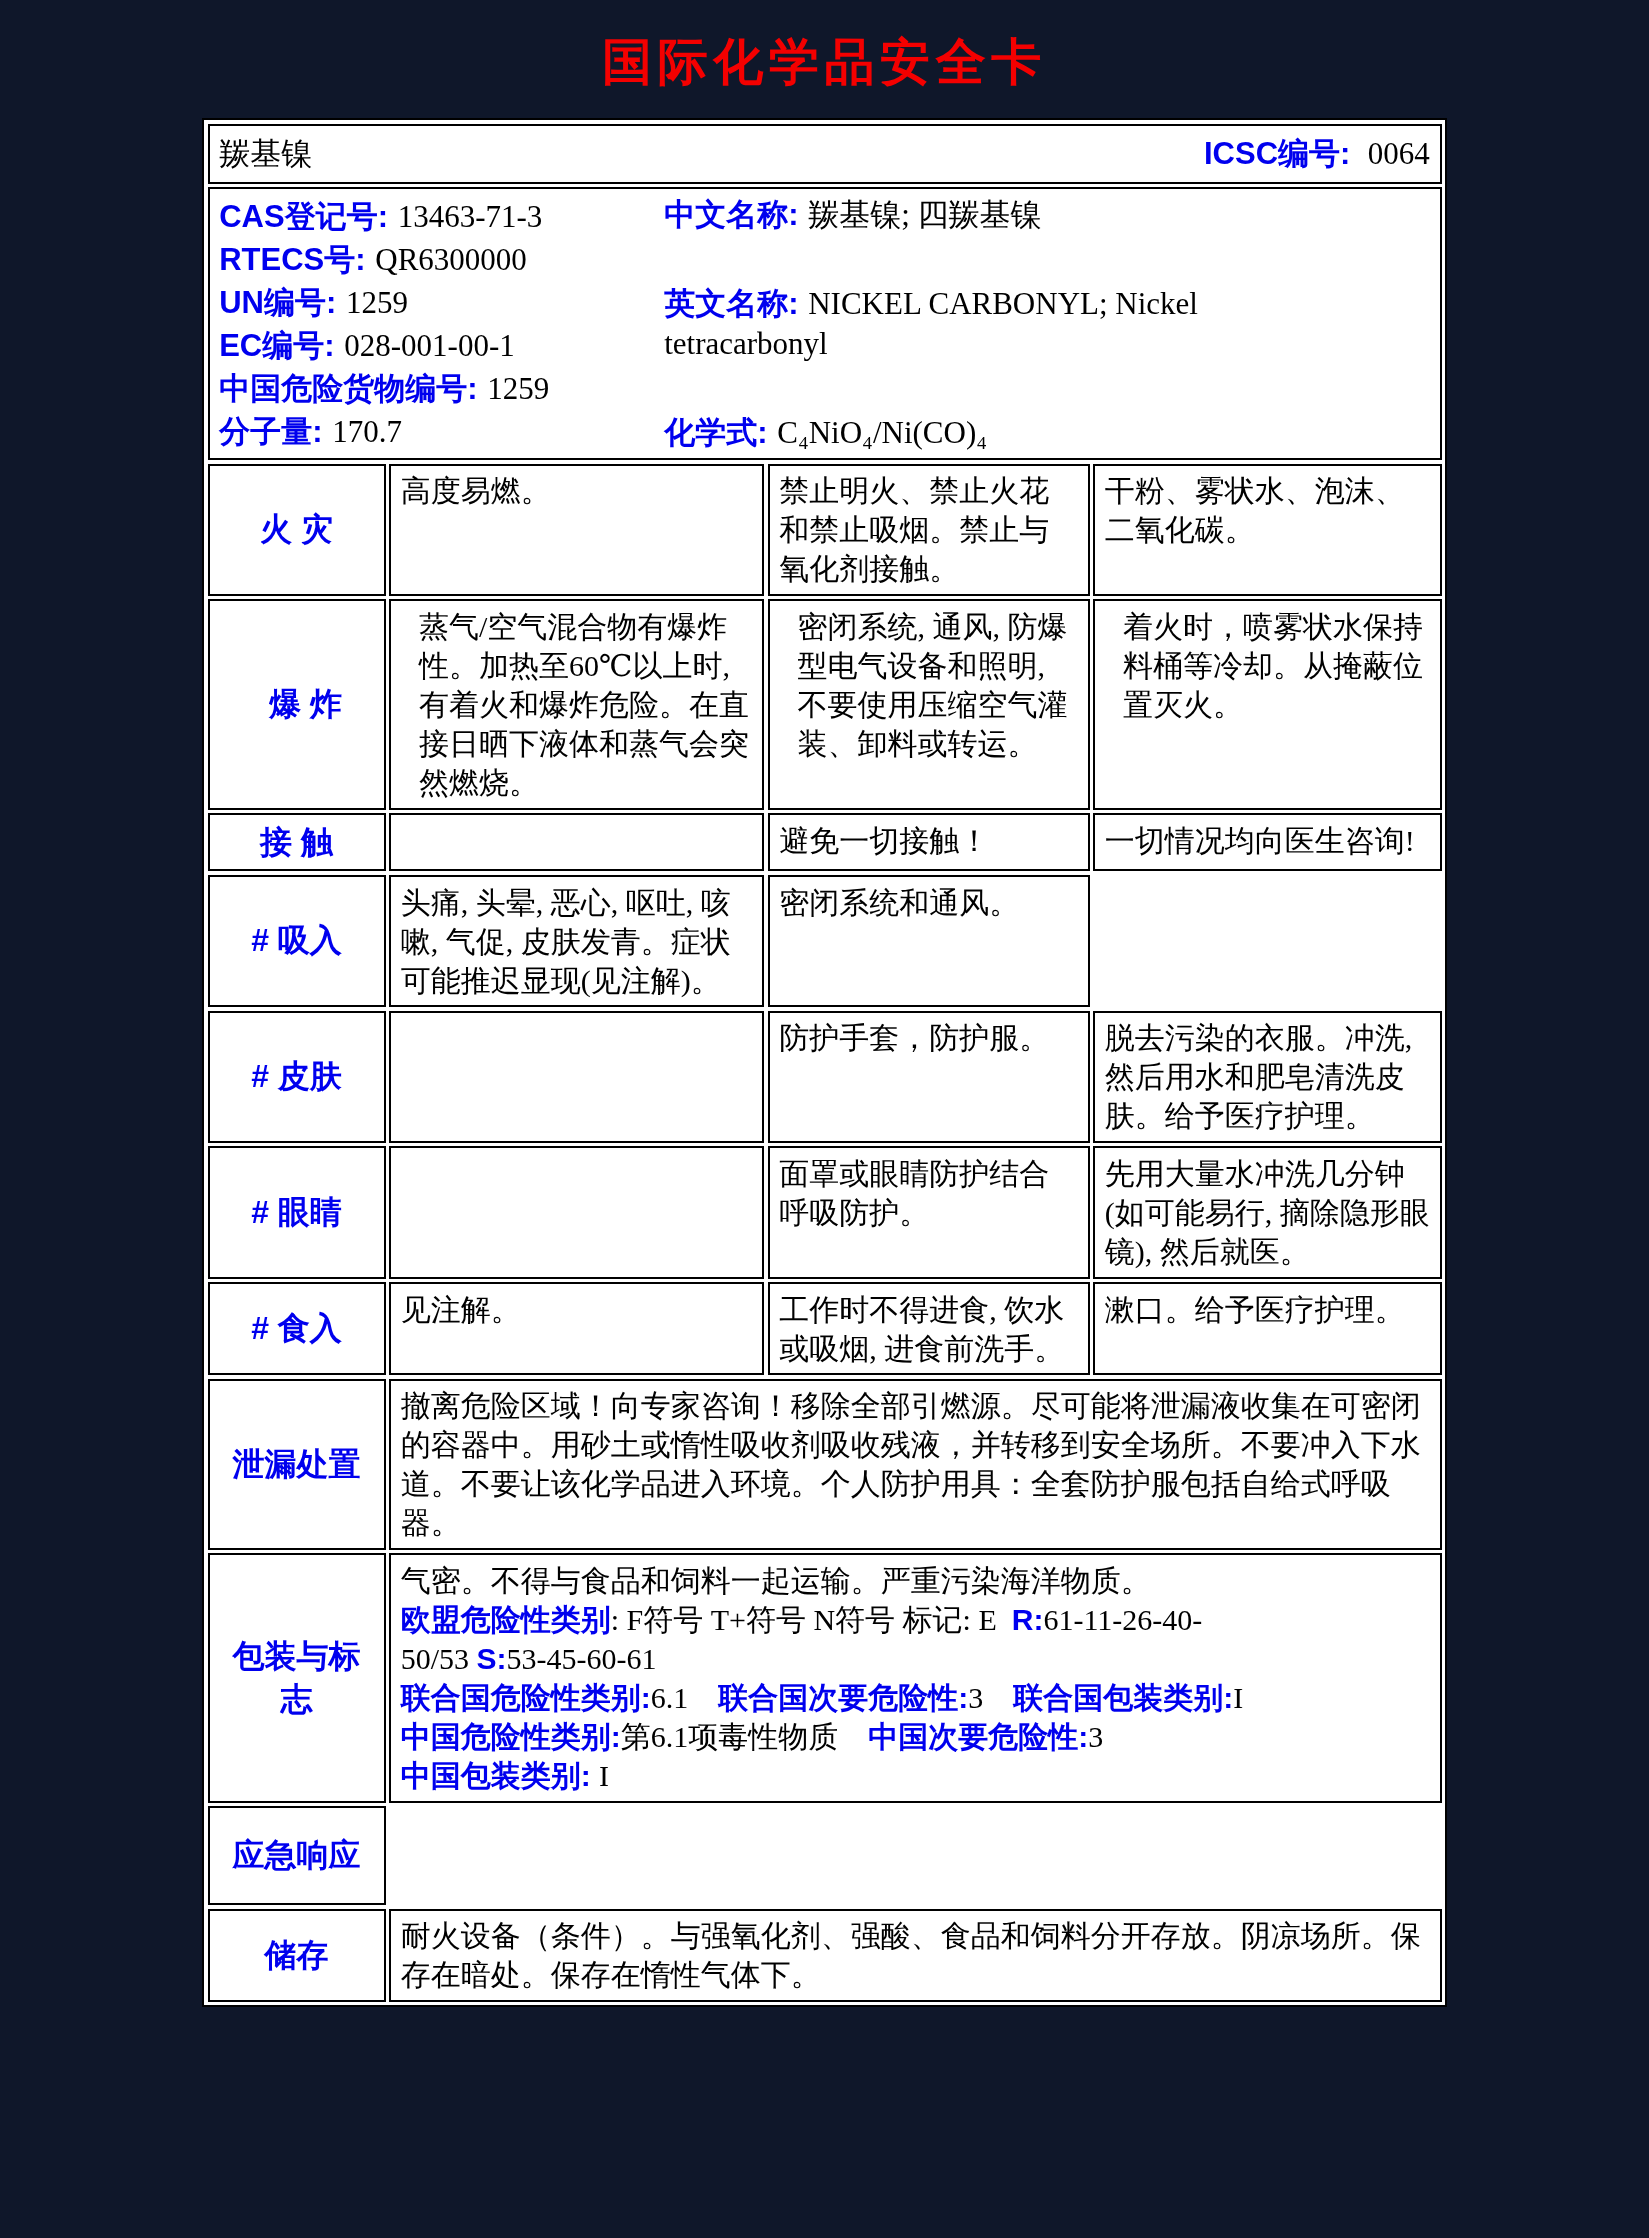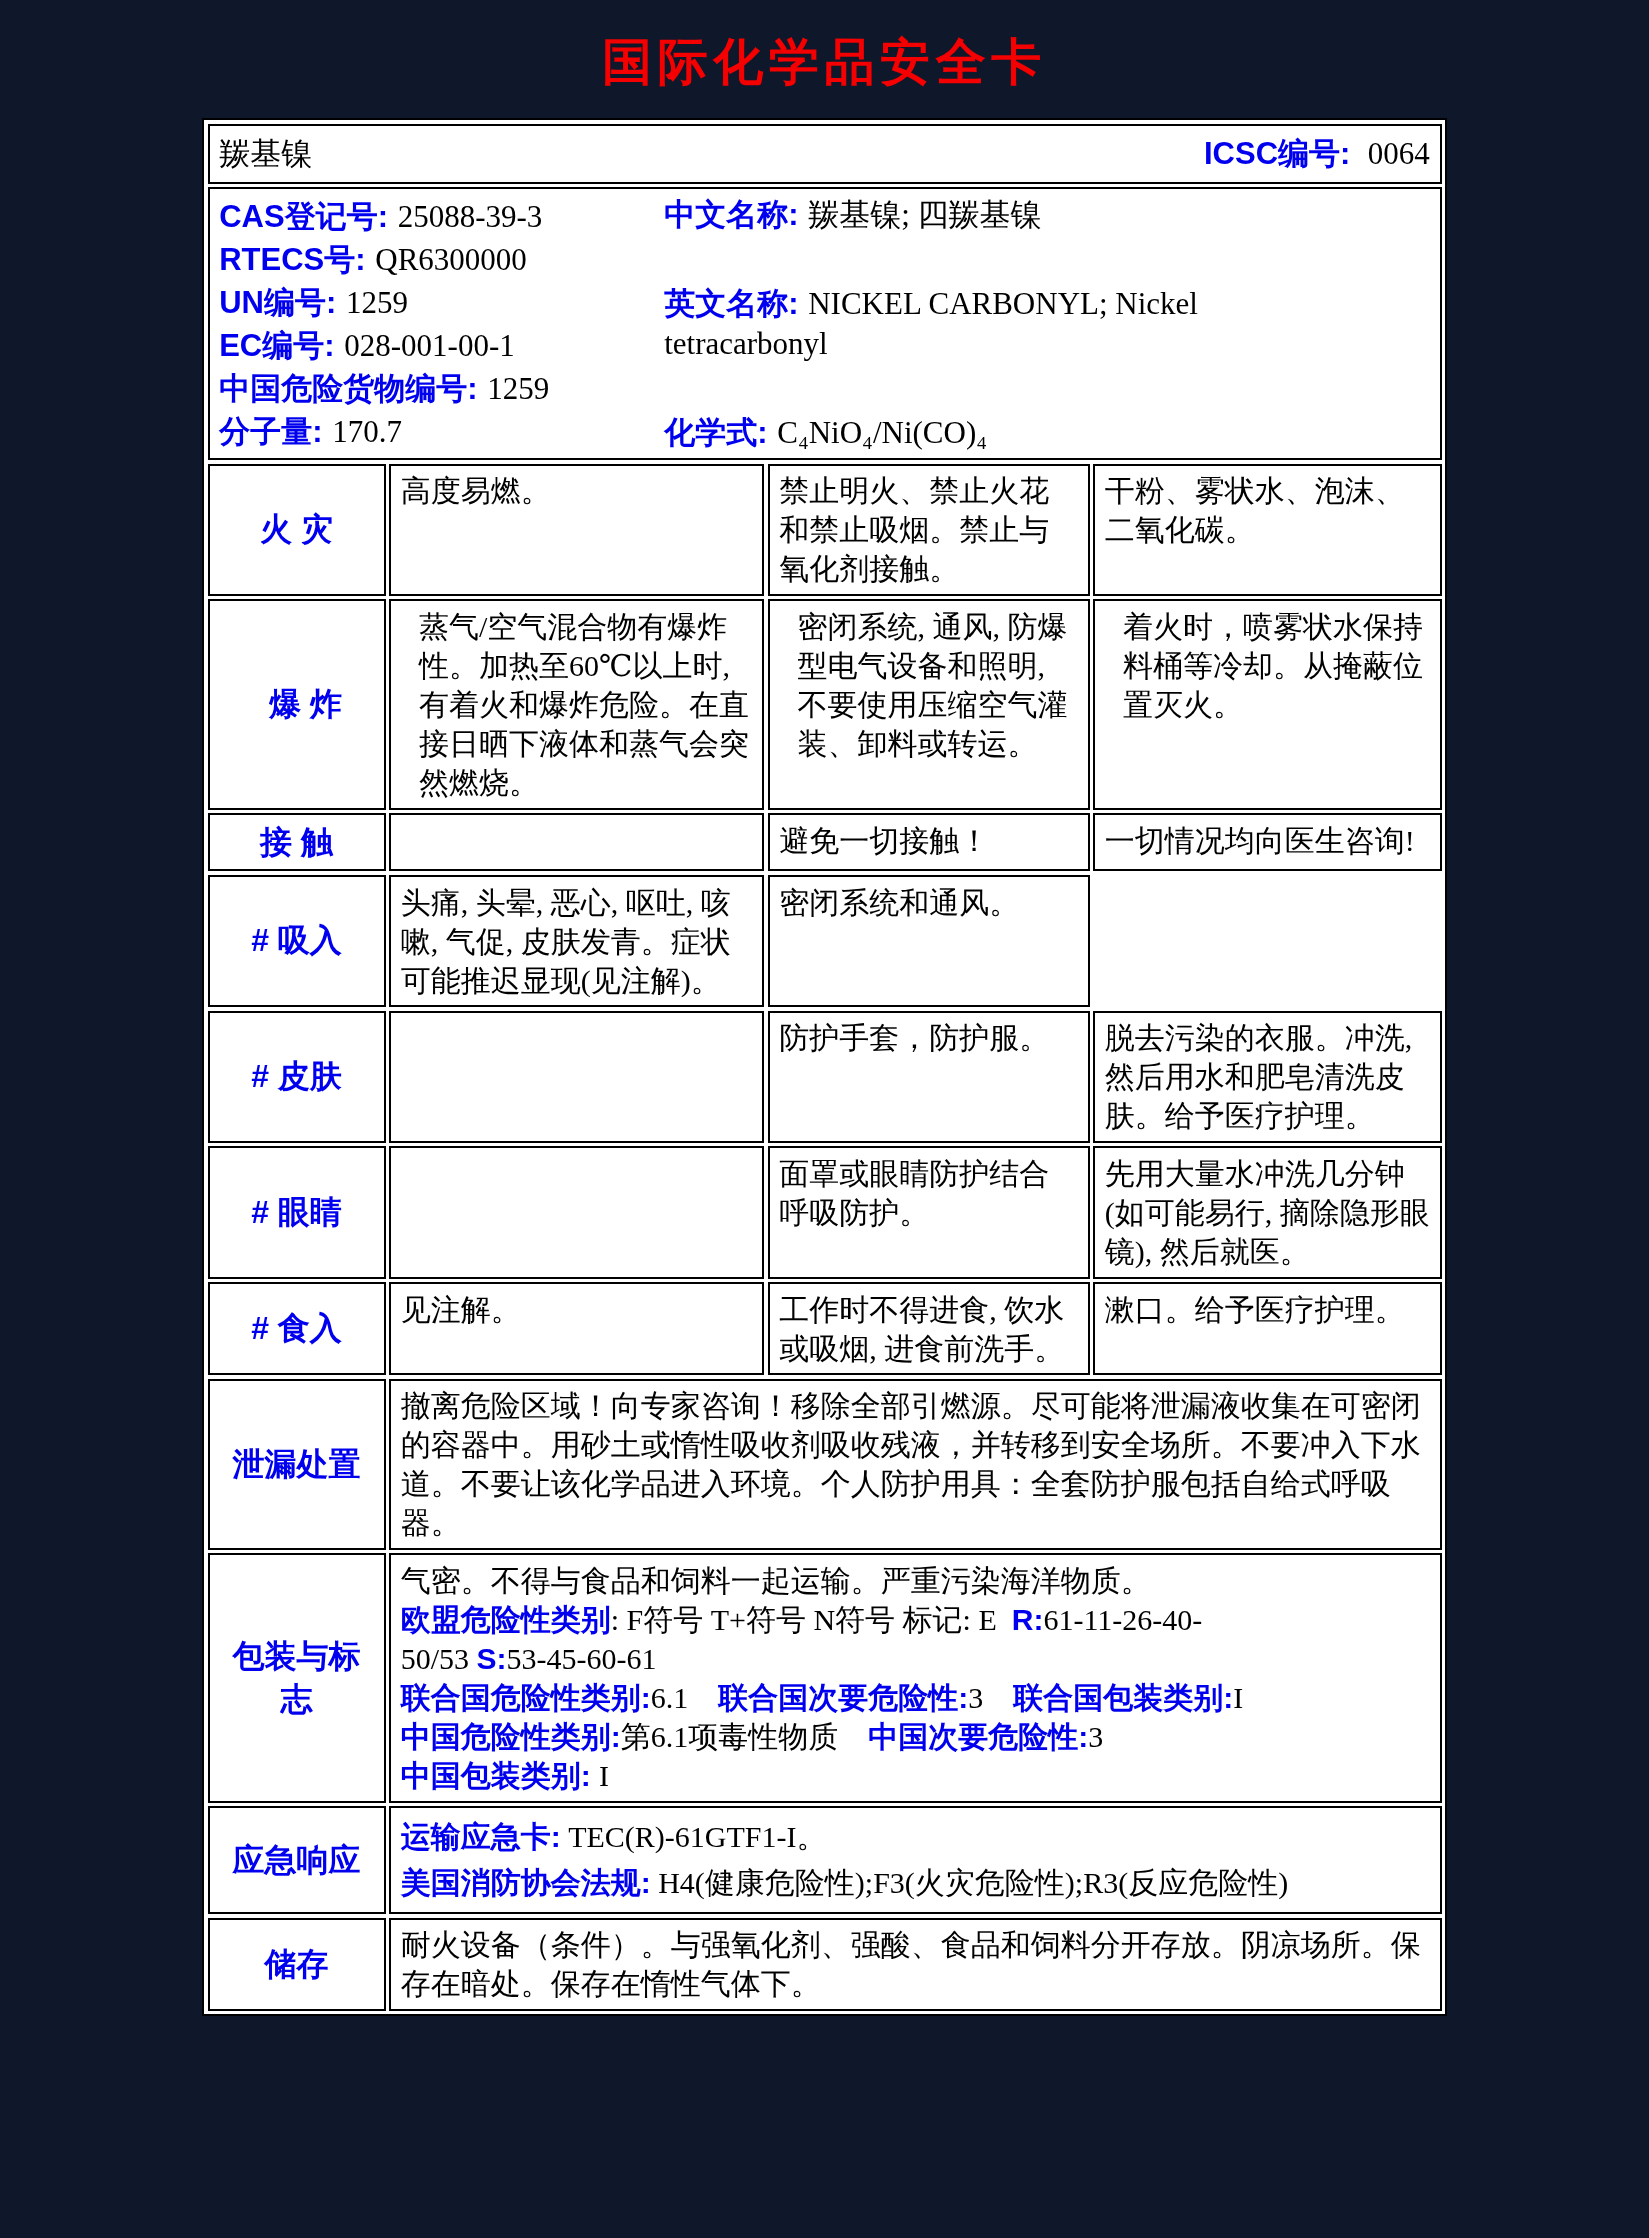--- a/index.html
+++ b/index.html
@@ -127,21 +127,21 @@
           <span class="lbl">ICSC编号:</span>
           <span class="val" style="margin-left:9.7px;">0064</span>
         </span>
       </div>
     </div>
 
     <div class="id-row">
       <div class="cell">
         <div class="id-left">
           <div class="id-line">
-            <span class="lbl">CAS登记号:</span><span class="val">25088-39-3</span>
+            <span class="lbl">CAS登记号:</span><span class="val">13463-71-3</span>
           </div>
           <div class="id-line">
             <span class="lbl">RTECS号:</span><span class="val">QR6300000</span>
           </div>
           <div class="id-line">
             <span class="lbl">UN编号:</span><span class="val">1259</span>
           </div>
           <div class="id-line">
             <span class="lbl">EC编号:</span><span class="val">028-001-00-1</span>
           </div>
@@ -225,30 +225,20 @@
       <div class="cell content-cell pre"><span class="seg-black">气密。不得与食品和饲料一起运输。严重污染海洋物质。
 </span><span class="seg-blue">欧盟危险性类别</span><span class="seg-black">: F符号 T+符号 N符号 标记: E  </span><span class="seg-blue">R:</span><span class="seg-black">61-11-26-40-
 50/53 </span><span class="seg-blue">S:</span><span class="seg-black">53-45-60-61
 </span><span class="seg-blue">联合国危险性类别:</span><span class="seg-black">6.1    </span><span class="seg-blue">联合国次要危险性:</span><span class="seg-black">3    </span><span class="seg-blue">联合国包装类别:</span><span class="seg-black">I
 </span><span class="seg-blue">中国危险性类别:</span><span class="seg-black">第6.1项毒性物质    </span><span class="seg-blue">中国次要危险性:</span><span class="seg-black">3
 </span><span class="seg-blue">中国包装类别: </span><span class="seg-black">I</span></div>
     </div>
 
     <div class="brow r-emerg">
       <div class="cell type-cell">应急响应</div>
-      <div class="cell content-cell">
-        <div class="em-line">
-          <span class="seg-blue">运输应急卡:</span>
-          <span class="seg-black">TEC(R)-61GTF1-I。</span>
-        </div>
-        <div class="em-line">
-          <span class="seg-blue">美国消防协会法规:</span>
-          <span class="seg-black">H4(健康危险性);F3(火灾危险性);R3(反应危险性)</span>
-        </div>
-      </div>
     </div>
 
     <div class="brow r-store">
       <div class="cell type-cell">储存</div>
       <div class="cell content-cell">耐火设备（条件）。与强氧化剂、强酸、食品和饲料分开存放。阴凉场所。保存在暗处。保存在惰性气体下。</div>
     </div>
 
   </div>
 </div>
 

